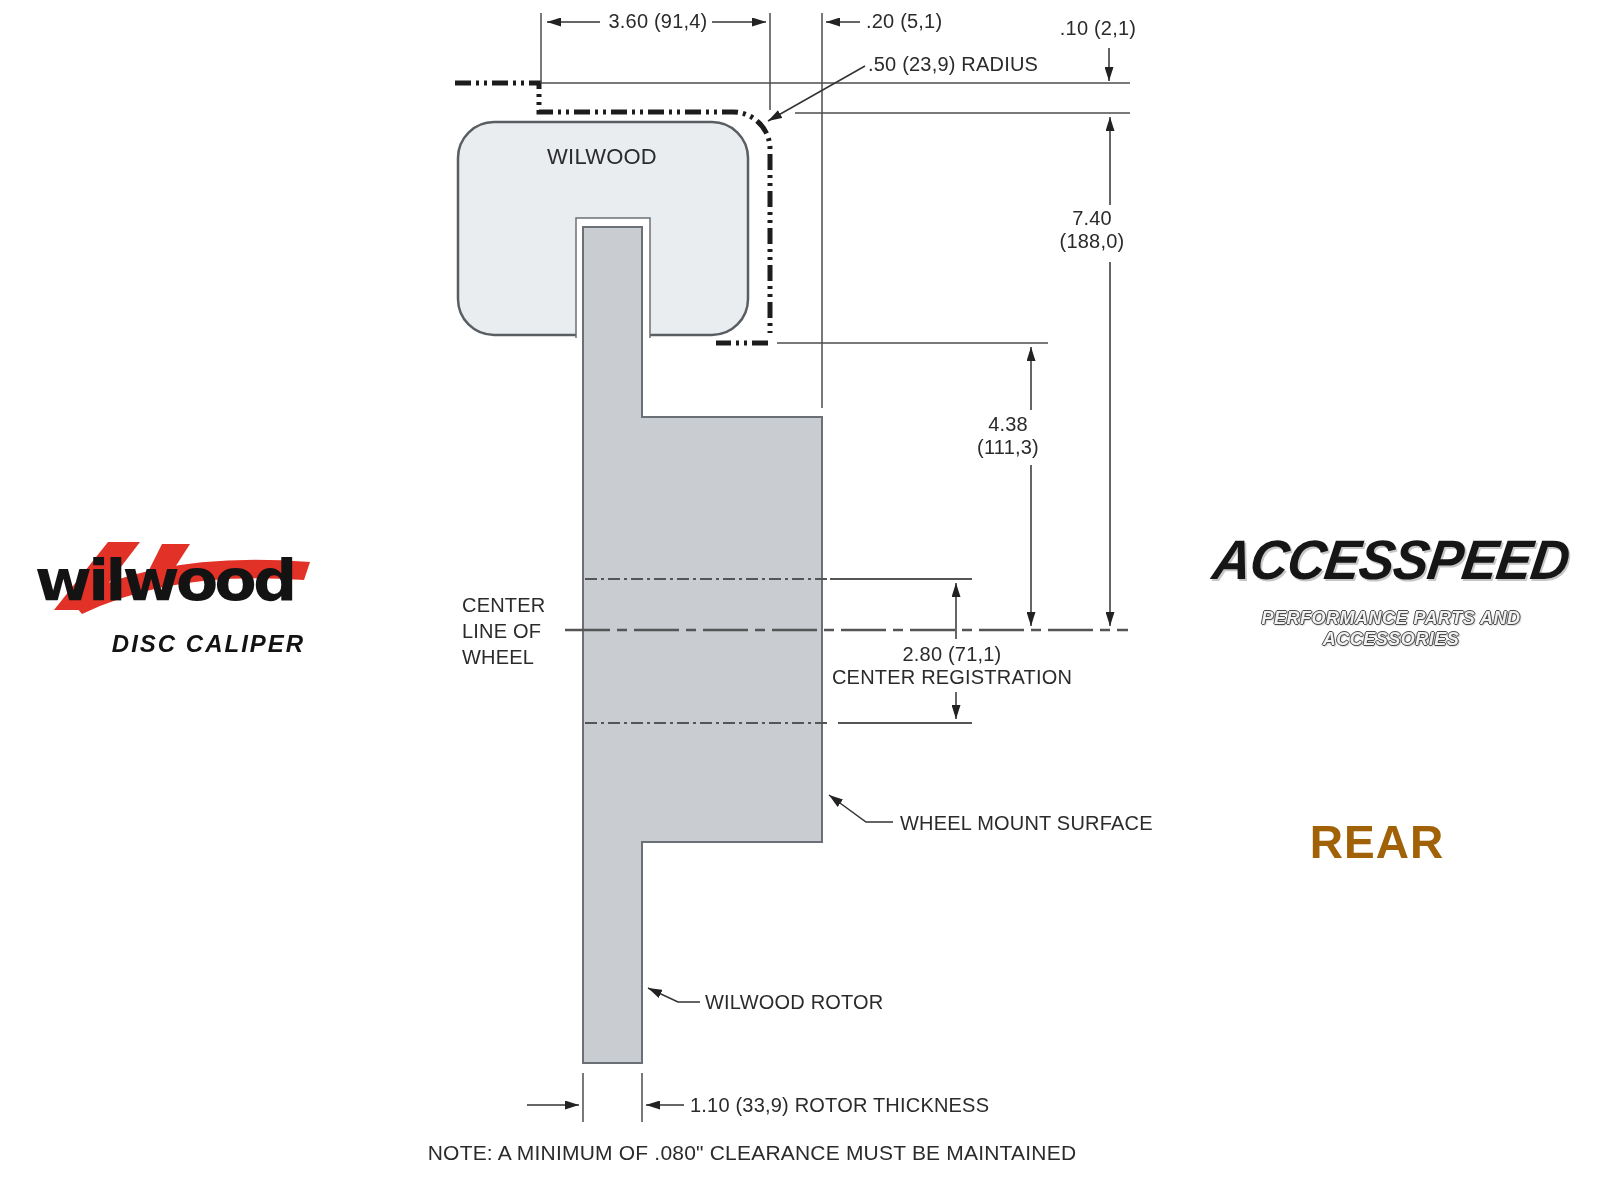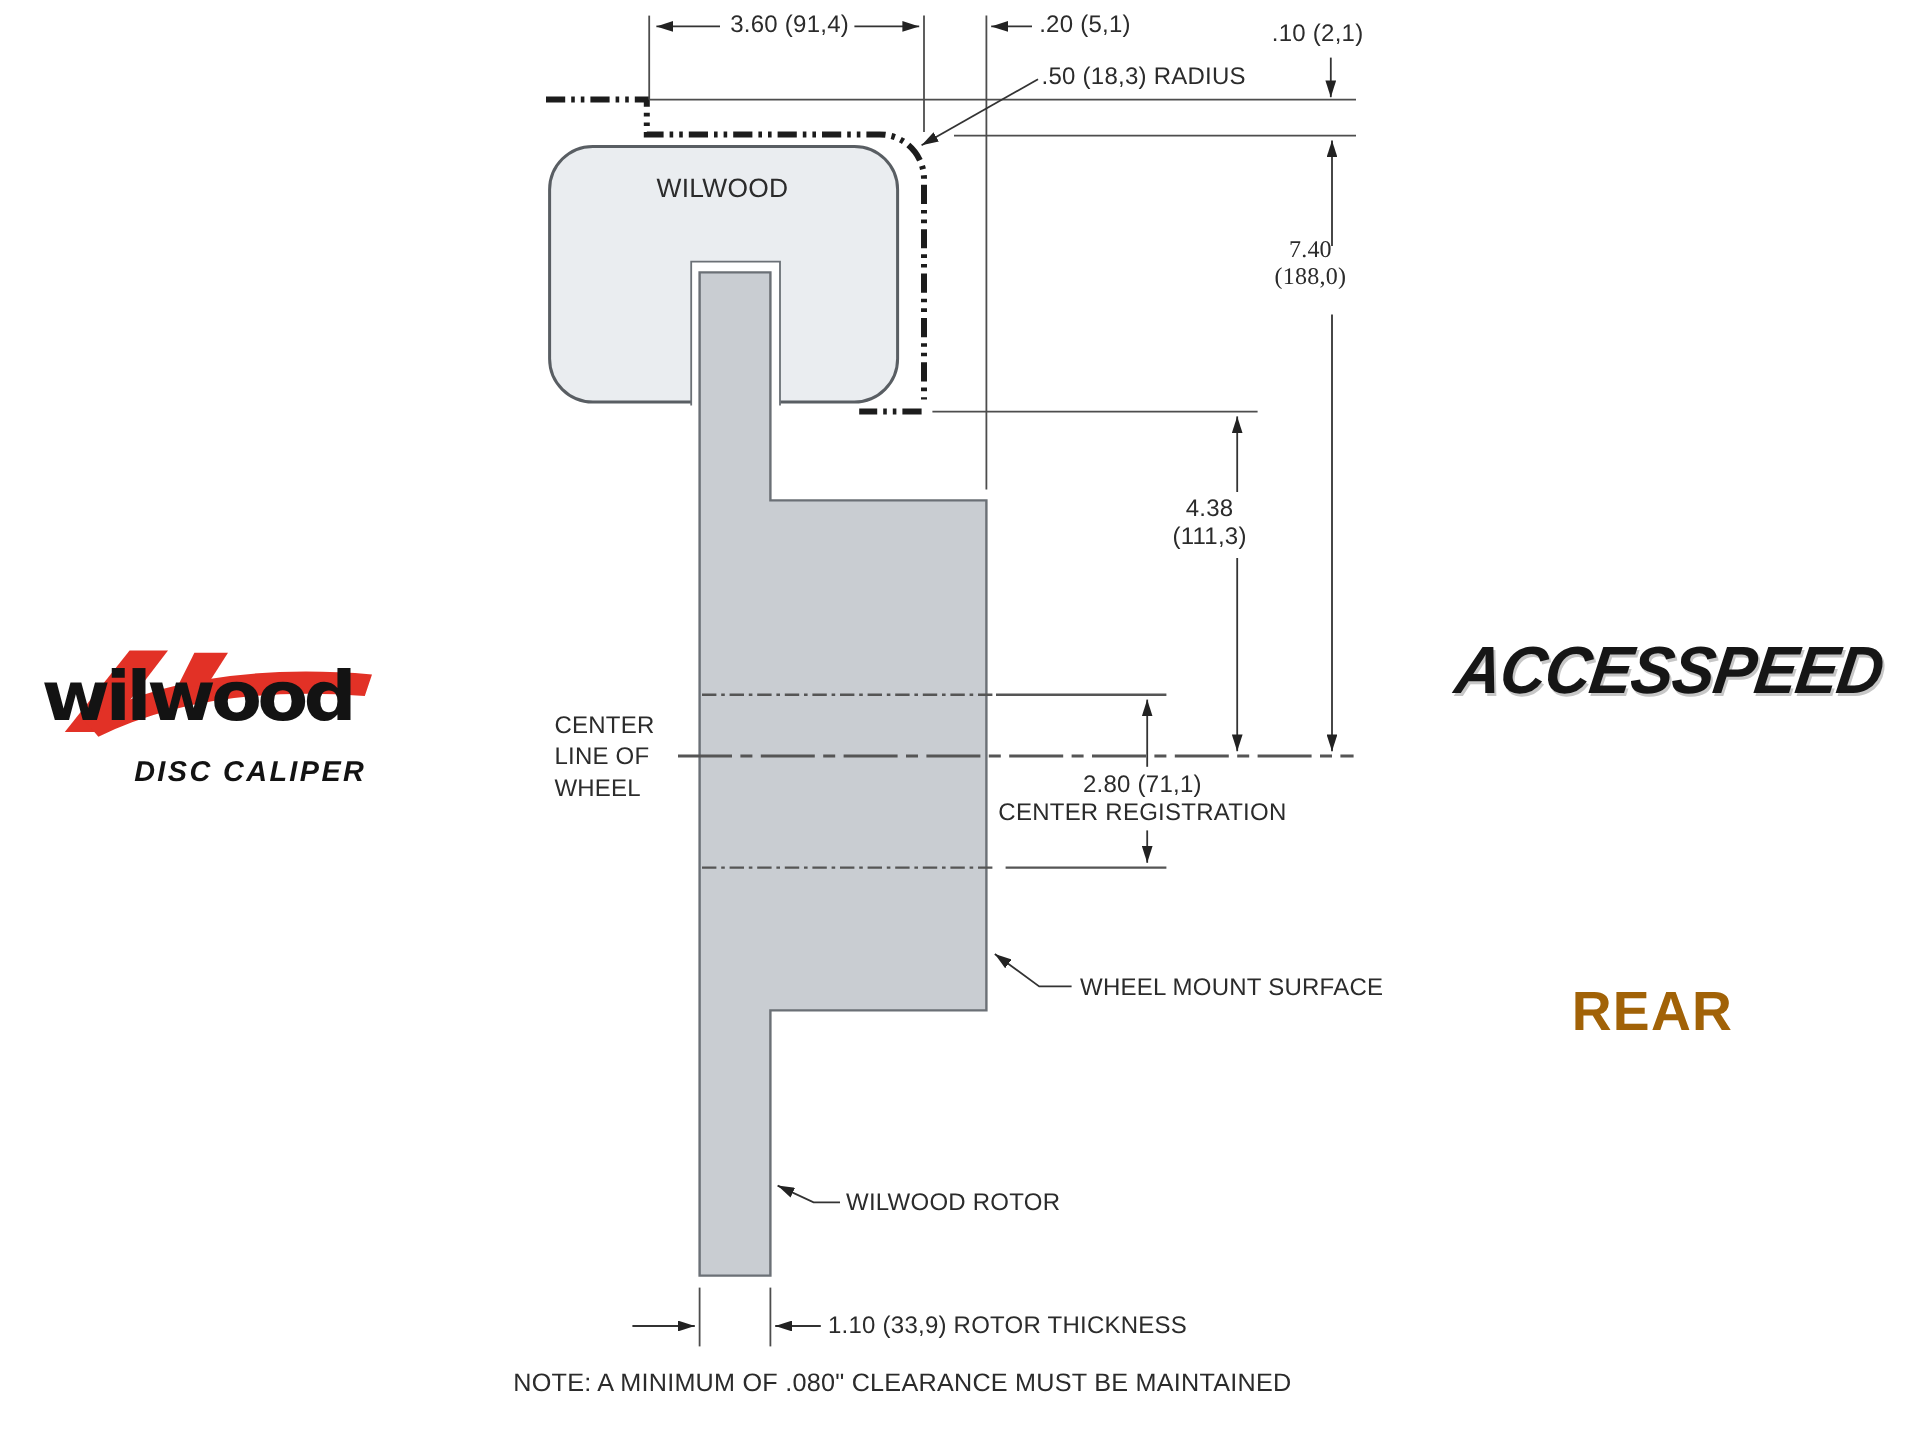--- a/index.html
+++ b/index.html
@@ -120,23 +120,23 @@
   </svg>
 
   <div class="lbl center" style="left:602px;top:157px;font-size:22px;">WILWOOD</div>
 
   <div class="lbl center" style="left:658px;top:21px;">3.60 (91,4)</div>
 
   <div class="lbl vmid" style="left:866px;top:21px;">.20 (5,1)</div>
 
   <div class="lbl center" style="left:1098px;top:28px;">.10 (2,1)</div>
 
-  <div class="lbl vmid" style="left:868px;top:64px;">.50 (18,3) RADIUS</div>
+  <div class="lbl vmid" style="left:868px;top:64px;">.50 (23,9) RADIUS</div>
 
-  <div class="lbl center dim2" style="left:1092px;top:220px;font-family:Liberation Serif, serif;">
+  <div class="lbl center dim2" style="left:1092px;top:230px;">
     <span style="display:block;">7.40</span>
     <span style="display:block;">(188,0)</span>
   </div>
 
   <div class="lbl center dim2" style="left:1008px;top:436px;">
     <span style="display:block;">4.38</span>
     <span style="display:block;">(111,3)</span>
   </div>
 
   <div class="lbl cl-label" style="left:462px;top:592px;">
@@ -169,15 +169,16 @@
         <path d="M58,68 Q150,18 298,30 L292,48 Q160,38 70,82 Z"></path>
         <path d="M150,12 L178,12 L160,40 L136,40 Z"></path>
       </g>
     </svg>
     <div class="wlw-name">wilwood</div>
     <div class="wlw-tag">DISC CALIPER</div>
   </div>
 
   <div class="acp">
     <div class="acp-name">ACCESSPEED</div>
+    <div class="acp-tag">PERFORMANCE PARTS AND ACCESSORIES</div>
   </div>
 
 </div>
 
 </body></html>

